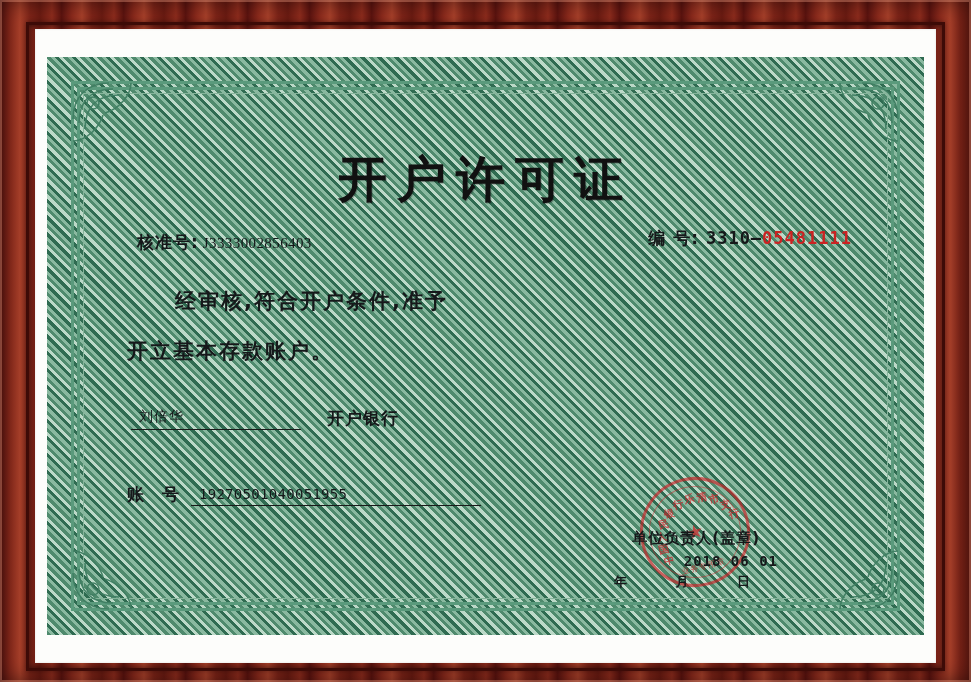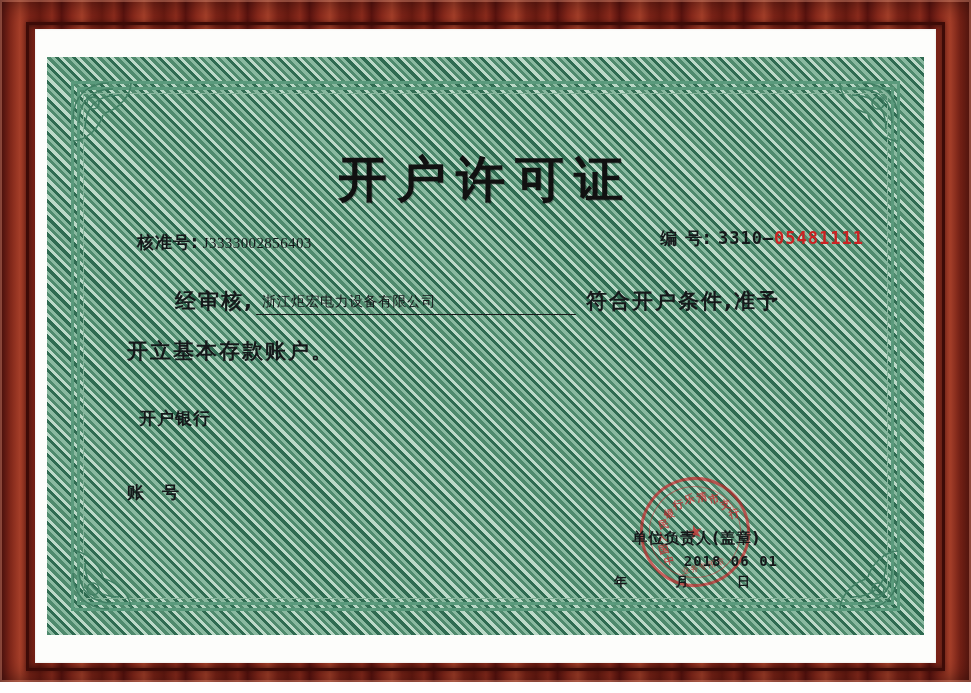--- a/index.html
+++ b/index.html
@@ -166,21 +166,21 @@
     letter-spacing: 1px;
   }
   .approval-value {
     font-family: Liberation Serif, serif;
     font-size: 15px;
     letter-spacing: 0.4px;
     margin-left: 4px;
   }
   .serial {
     position: absolute;
-    right: 4px;
+    right: 16px;
     top: 118px;
     font-size: 17px;
     font-weight: 600;
     letter-spacing: 1px;
     white-space: nowrap;
   }
   .serial .num {
     font-family: "DejaVu Sans Mono", "Liberation Mono", monospace;
     font-size: 17px;
   }
@@ -249,21 +249,21 @@
   }
   .fill-rep span {
     position: absolute;
     left: 8px; bottom: 3px;
     font-size: 14px;
     font-weight: 500;
     white-space: nowrap;
   }
   .bank-label {
     white-space: nowrap;
-    margin-left: 12px;
+    margin-left: 26px;
   }
   .fill-bank {
     position: relative;
     flex: 1 1 auto;
     margin-left: 6px;
     border-bottom: 1px solid #1a1a1a;
     height: 38px;
   }
   .fill-bank span {
     position: absolute;
@@ -451,34 +451,37 @@
           <span class="approval-label">核准号:</span><span class="approval-value">J3333002856403</span>
         </div>
 
         <div class="serial">
           <span>编 号:</span>
           <span class="num">3310–</span><span class="red">05481111</span>
         </div>
 
         <div class="body-line1">
           <span class="lead">经审核,</span>
-          <span class="fill-company">
-            <span>浙江炬宏电力设备有限公司</span>
+          <span class="tail">符合开户条件,准予</span>
+        </div>
+
+        <div class="body-line2">开立基本存款账户。</div>
+
+        <div class="row-rep">
+          <span class="fill-rep">
+            <span>刘倍华</span>
           </span>
-          <span class="tail">符合开户条件,准予</span>
-        </div>
-
-        <div class="body-line2">开立基本存款账户。</div>
-
-        <div class="row-rep">
           <span class="bank-label">开户银行</span>
         </div>
 
         <div class="row-account">
           <span class="acct-label">账 号</span>
+          <span class="fill-acct">
+            <span>19270501040051955</span>
+          </span>
         </div>
 
         <div class="stamp">
           <div class="stamp-inner"></div>
           <div class="stamp-star">★</div>
           <div class="stamp-text">
             <span style="transform: rotate(-112deg) translate(0,-40px) rotate(112deg);">中</span>
             <span style="transform: rotate(-94deg) translate(0,-40px) rotate(94deg);">国</span>
             <span style="transform: rotate(-76deg) translate(0,-40px) rotate(76deg);">人</span>
             <span style="transform: rotate(-58deg) translate(0,-40px) rotate(58deg);">民</span>

